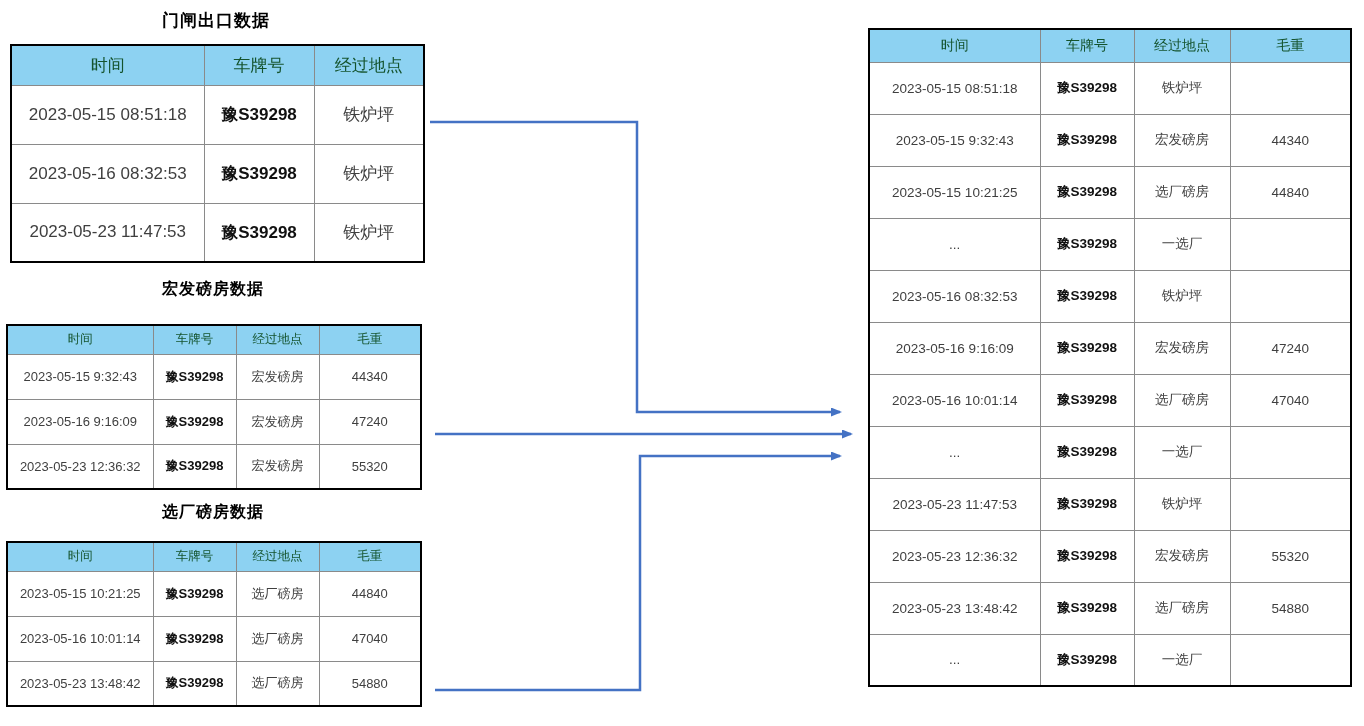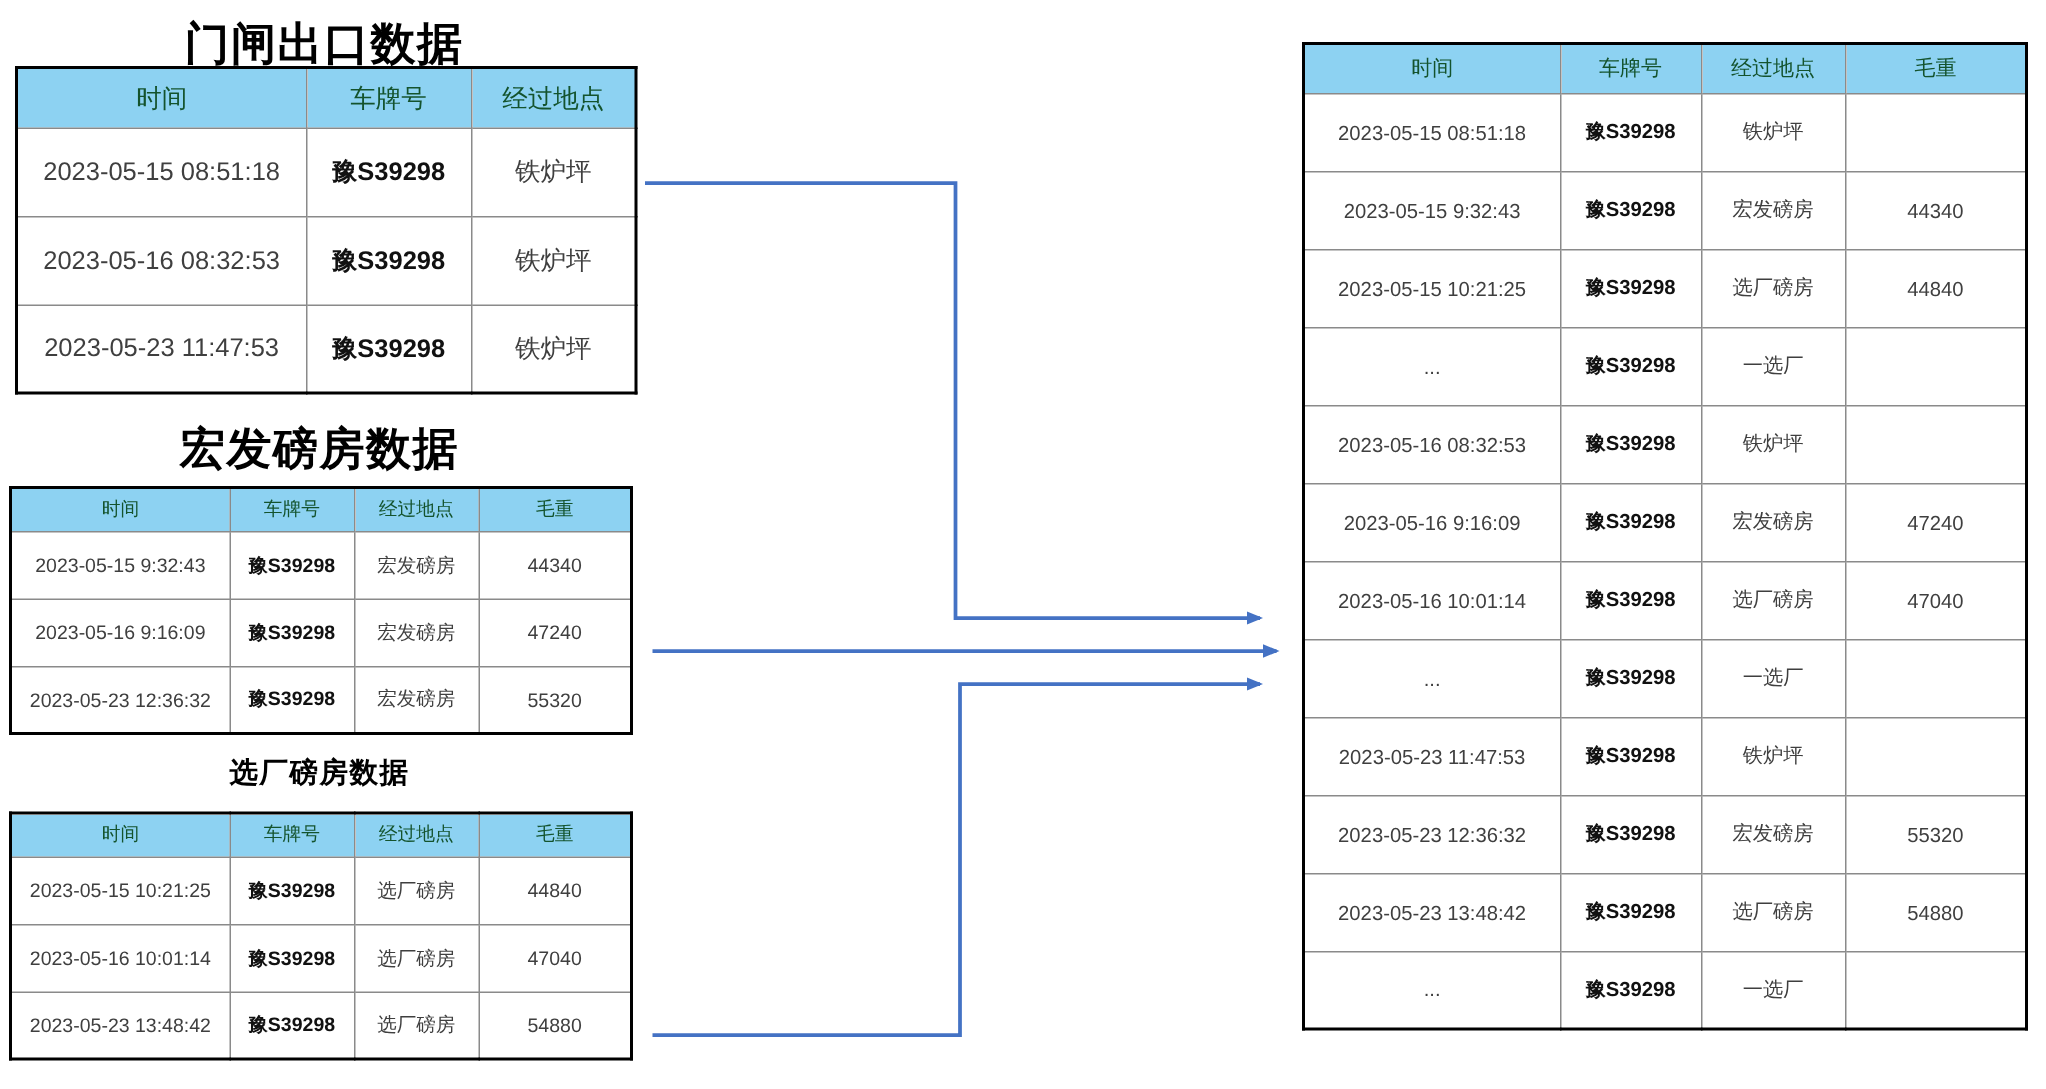--- a/index.html
+++ b/index.html
@@ -11,25 +11,25 @@
     --text-dark:#111111;
   }
   *{box-sizing:border-box;}
   html,body{margin:0;padding:0;}
   body{
     width:1364px;height:726px;position:relative;background:#ffffff;
     font-family:"Liberation Sans","DejaVu Sans",sans-serif;overflow:hidden;
   }
   .table-title{
     position:absolute;text-align:center;font-weight:bold;color:#000;
-    font-size:30px;letter-spacing:1px;
+    font-size:17px;letter-spacing:1px;
   }
   #title-gate{left:10px;top:9px;width:412px;}
-  #title-hongfa{left:6px;top:279px;width:414px;font-size:30px;font-family:Liberation Serif, serif;}
-  #title-xuanchang{left:6px;top:502px;width:414px;font-size:19px;text-align:center;}
+  #title-hongfa{left:6px;top:279px;width:414px;font-size:16px;font-family:Liberation Serif, serif;}
+  #title-xuanchang{left:6px;top:502px;width:414px;font-size:16px;text-align:center;}
 
   table.dtable{
     position:absolute;border-collapse:collapse;table-layout:fixed;
     background:#fff;border:2px solid var(--border-outer);
   }
   .dtable th,.dtable td{
     border:1px solid var(--border-inner);
     text-align:center;vertical-align:middle;padding:0 2px;
     overflow:hidden;white-space:nowrap;
   }

